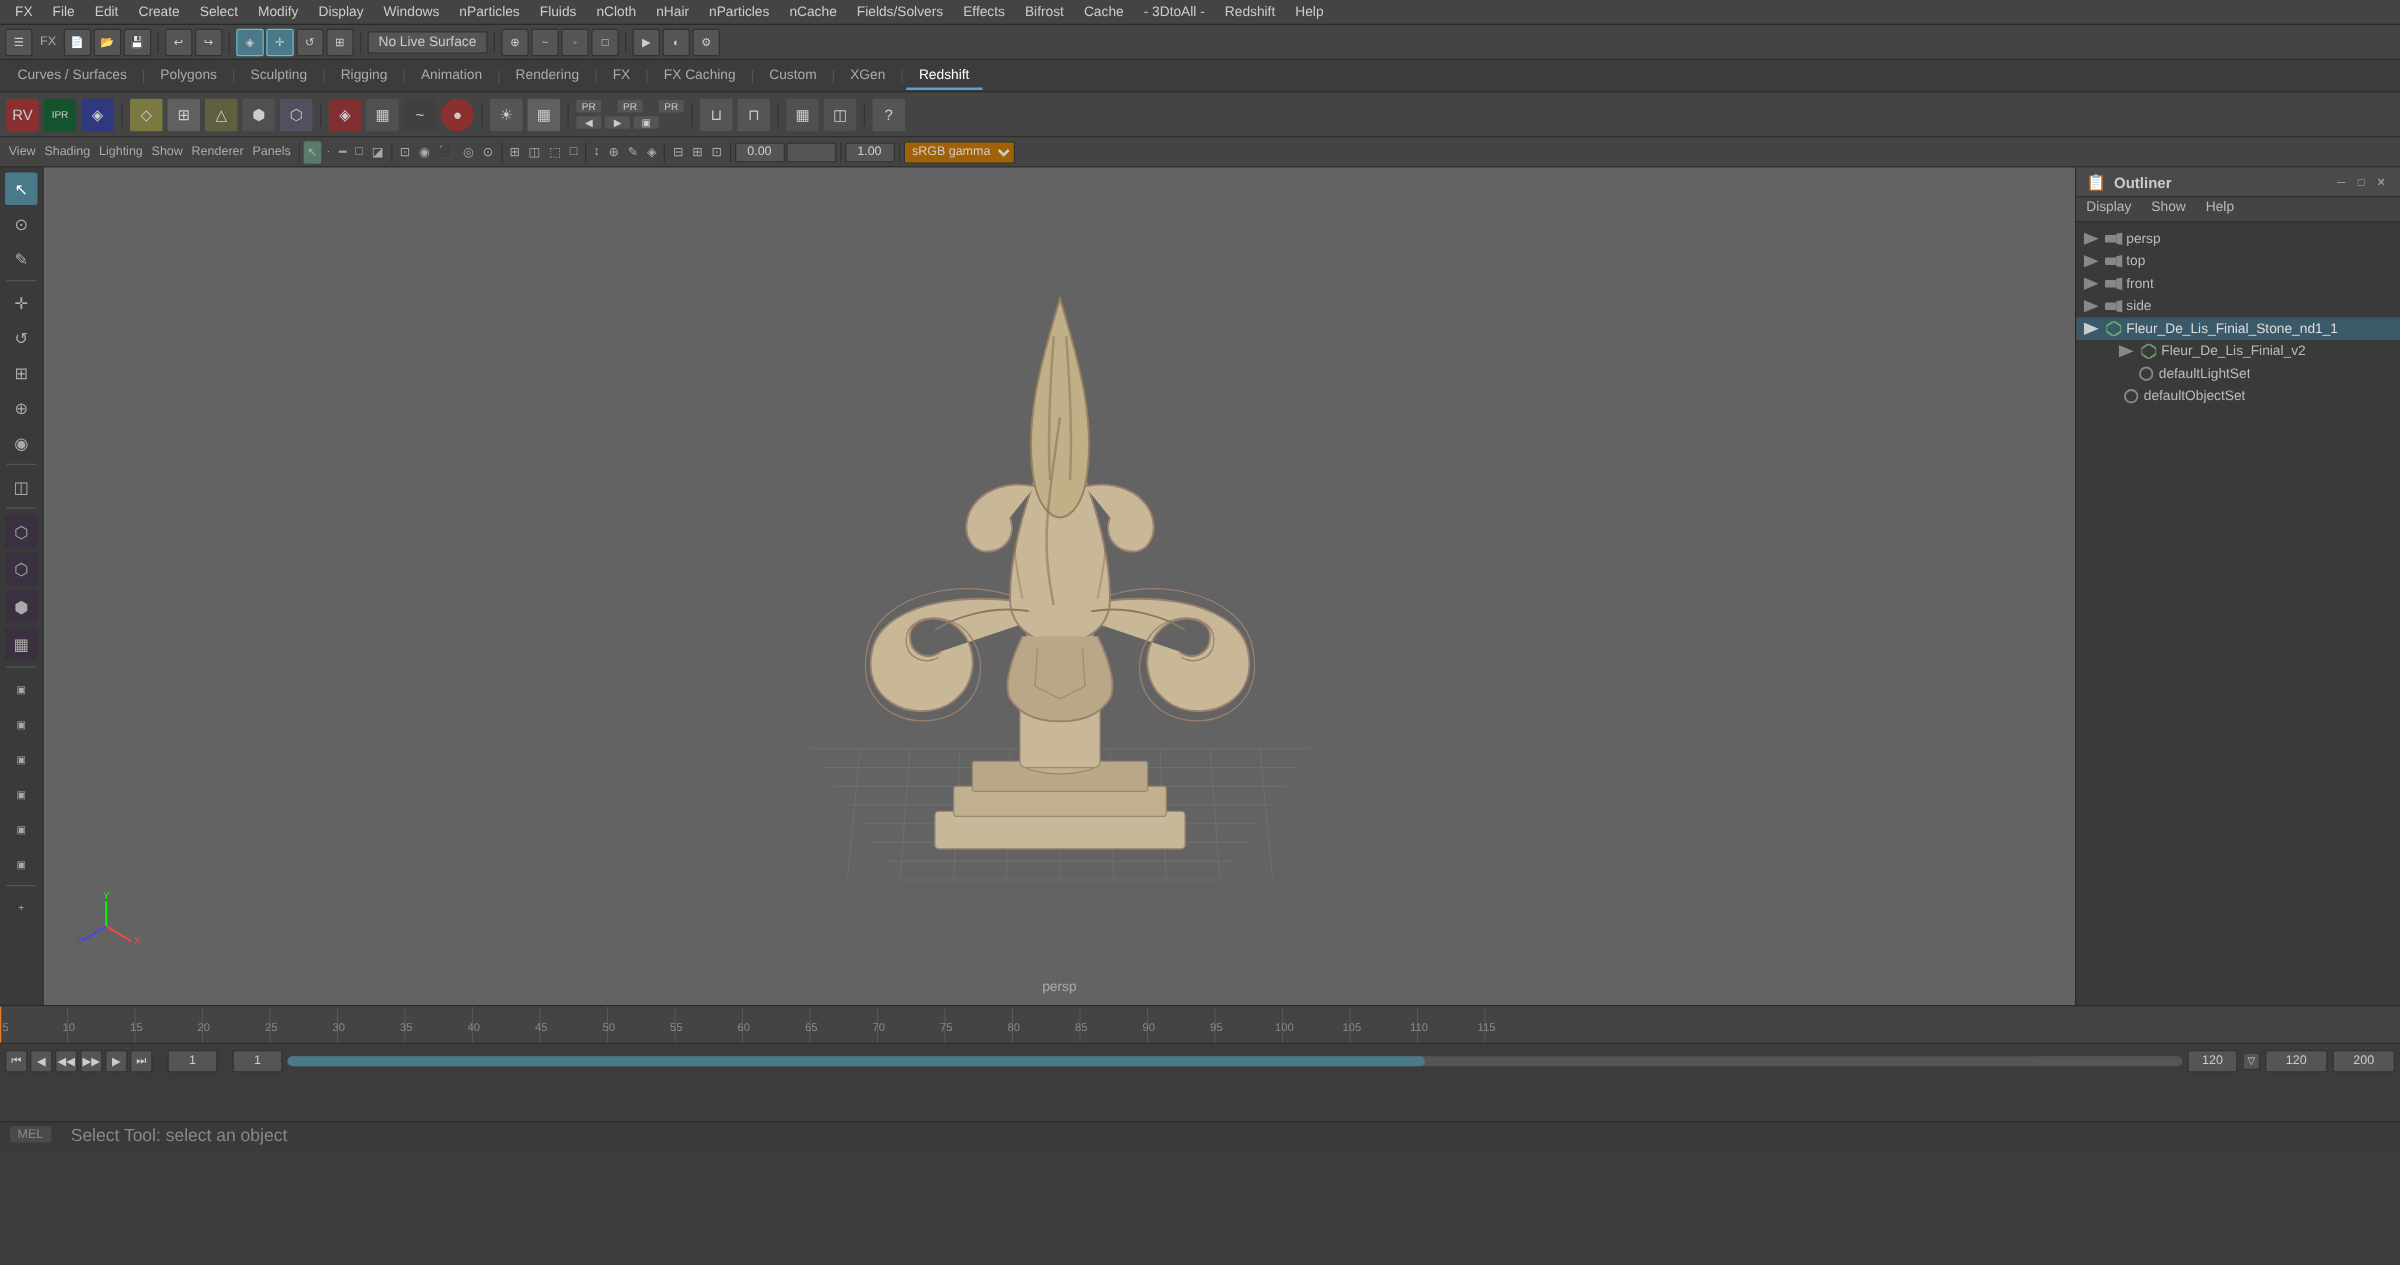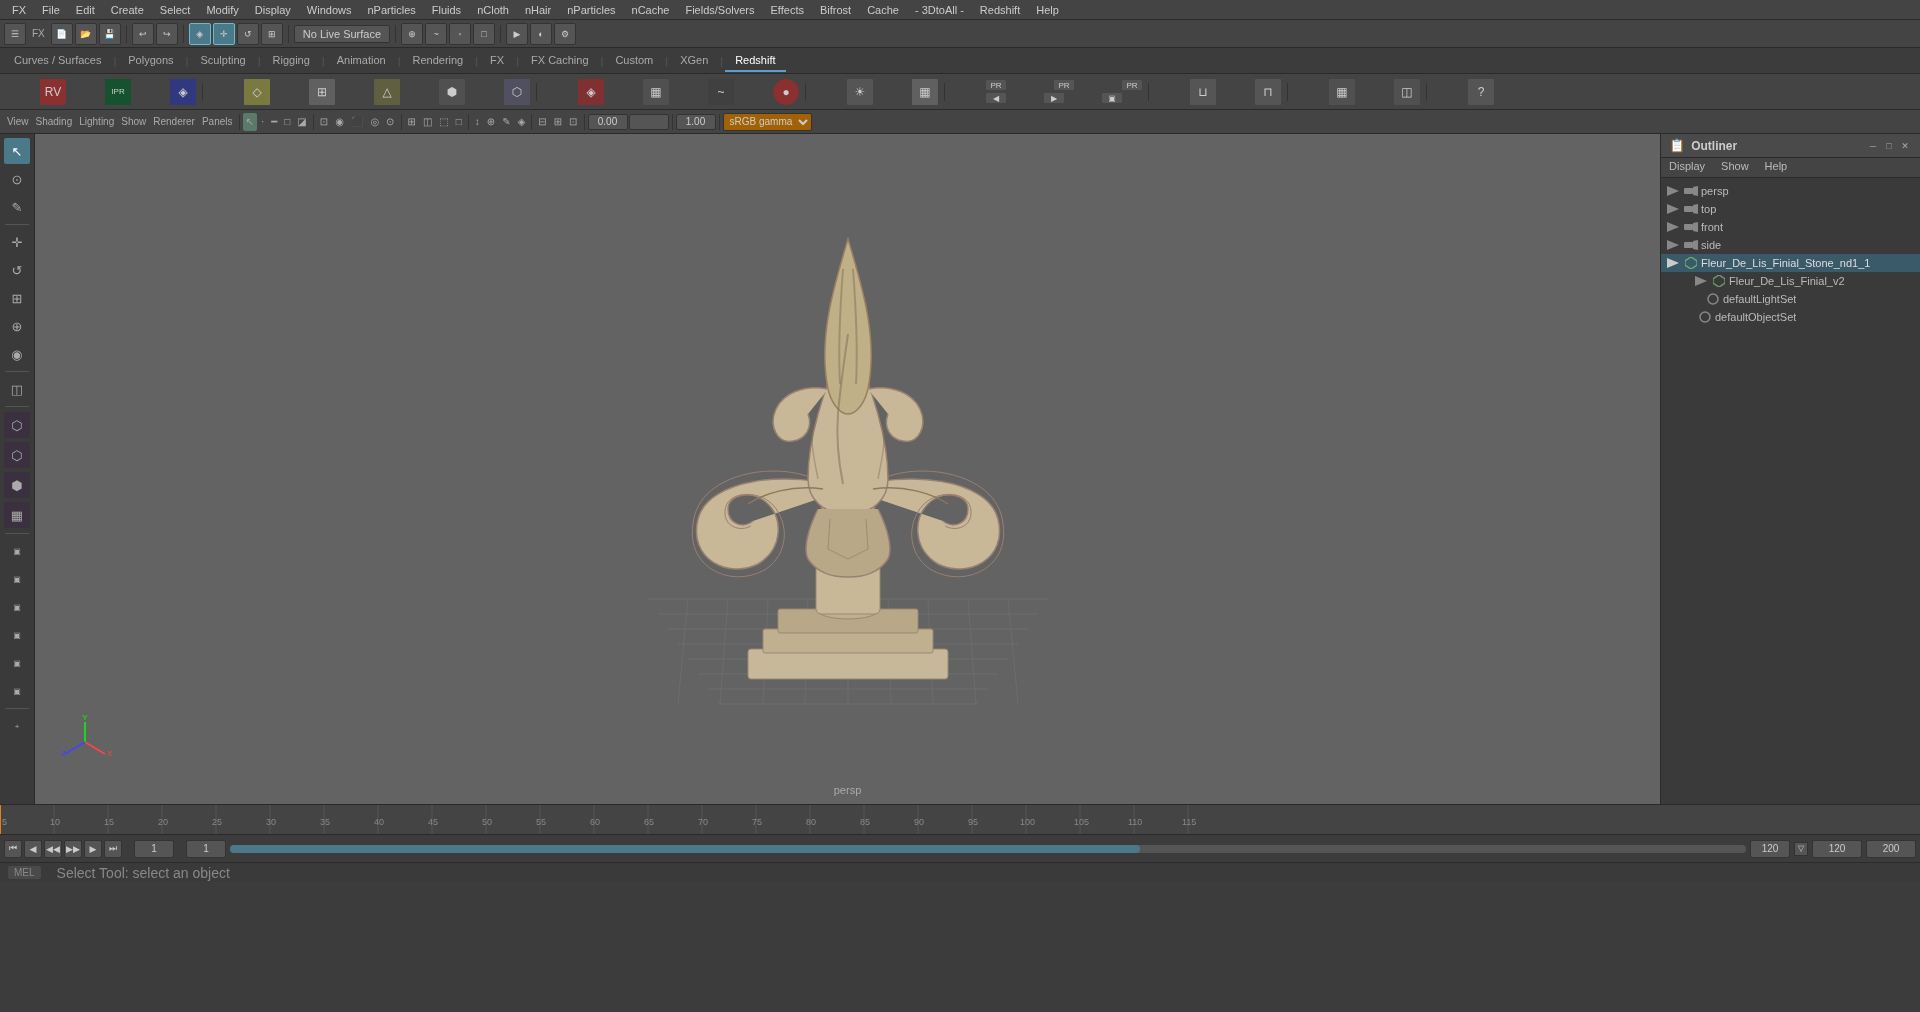--- a/index.html
+++ b/index.html
@@ -101,21 +101,20 @@
     }
     .icon-btn {
       width: 28px; height: 28px;
       background: #555;
       border: 1px solid #444;
       border-radius: 2px;
       display: flex; align-items: center; justify-content: center;
       cursor: pointer;
       font-size: 12px;
       color: #ccc;
-      margin-left: 35px;
     }
     .icon-btn.red-bg { background: #8a3030; }
     .icon-btn.blue-bg { background: #303880; }
     .icon-btn.gray-bg { background: #14532d; }
 
     
     #left-sidebar {
       width: 35px;
       background: #3a3a3a;
       border-right: 1px solid #2a2a2a;
@@ -301,20 +300,21 @@
     }
 
     
     #status-bar {
       height: 20px;
       background: #3a3a3a;
       border-top: 1px solid #2a2a2a;
       display: flex;
       align-items: center;
       padding: 0 8px;
+      margin-top: 35px;
     }
     .status-mode {
       font-size: 10px;
       color: #888888;
       margin-right: 16px;
     }
     .status-text {
       font-size: 14px;
       color: #888888;
     }
@@ -764,21 +764,21 @@
             </svg>
         </div>
         <div class="tree-vis-icon">
           <svg width="12" height="12" viewBox="0 0 12 12">
               <polygon points="6,0 12,4 12,8 6,12 0,8 0,4" fill="none" stroke="#6a9a6a" stroke-width="1.5"></polygon>
             </svg>
         </div>
         <span class="tree-label">Fleur_De_Lis_Finial_v2</span>
       </div>
 
-      <div class="tree-item" style="padding-left:24px;margin-left:20px;">
+      <div class="tree-item" style="padding-left:48px;">
         <div class="tree-vis-icon">
           <svg width="12" height="12" viewBox="0 0 12 12">
               <circle cx="6" cy="6" r="5" fill="none" stroke="#888" stroke-width="1.5"></circle>
             </svg>
         </div>
         <span class="tree-label">defaultLightSet</span>
       </div>
 
       <div class="tree-item" style="padding-left:36px;">
         <div class="tree-vis-icon">

